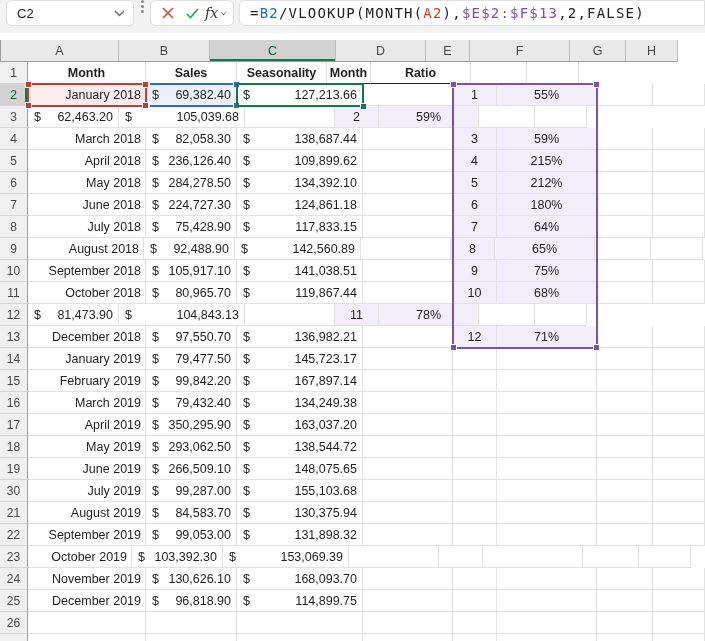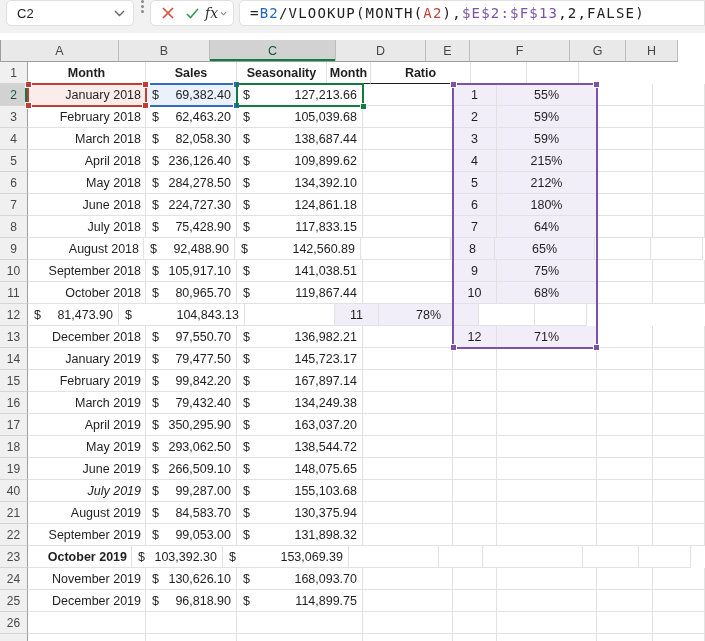--- a/index.html
+++ b/index.html
@@ -131,21 +131,20 @@
           <div class="" style="border: none; height: auto;">127,213.66</div>
         </div>
         <div class="cell" style="width: 90px;"></div>
         <div class="cell center fill-purple" style="width: 44px;">1</div>
         <div class="cell center fill-purple" style="width: 100px;">55%</div>
         <div class="cell" style="width: 56px;"></div>
         <div class="cell" style="width: 52px;"></div>
       </div>
       <div class="grow">
         <div class="rowhdr">3</div>
-        <div class="cell right" style="width: 118px;">February 2018</div>
         <div class="cell acct" style="width: 91px;">
           <div class="" style="border: none; height: auto;">$</div>
           <div class="" style="border: none; height: auto;">62,463.20</div>
         </div>
         <div class="cell acct" style="width: 126px;">
           <div class="" style="border: none; height: auto;">$</div>
           <div class="" style="border: none; height: auto;">105,039.68</div>
         </div>
         <div class="cell" style="width: 90px;"></div>
         <div class="cell center fill-purple" style="width: 44px;">2</div>
@@ -418,22 +417,22 @@
           <div class="" style="border: none; height: auto;">$</div>
           <div class="" style="border: none; height: auto;">148,075.65</div>
         </div>
         <div class="cell" style="width: 90px;"></div>
         <div class="cell center" style="width: 44px;"></div>
         <div class="cell center" style="width: 100px;"></div>
         <div class="cell" style="width: 56px;"></div>
         <div class="cell" style="width: 52px;"></div>
       </div>
       <div class="grow">
-        <div class="rowhdr">40</div>
-        <div class="cell right" style="width: 118px; font-style: italic;">July 2019</div>
+        <div class="rowhdr">30</div>
+        <div class="cell right" style="width: 118px;">July 2019</div>
         <div class="cell acct" style="width: 91px;">
           <div class="" style="border: none; height: auto;">$</div>
           <div class="" style="border: none; height: auto;">99,287.00</div>
         </div>
         <div class="cell acct" style="width: 126px;">
           <div class="" style="border: none; height: auto;">$</div>
           <div class="" style="border: none; height: auto;">155,103.68</div>
         </div>
         <div class="cell" style="width: 90px;"></div>
         <div class="cell center" style="width: 44px;"></div>
@@ -470,21 +469,21 @@
           <div class="" style="border: none; height: auto;">131,898.32</div>
         </div>
         <div class="cell" style="width: 90px;"></div>
         <div class="cell center" style="width: 44px;"></div>
         <div class="cell center" style="width: 100px;"></div>
         <div class="cell" style="width: 56px;"></div>
         <div class="cell" style="width: 52px;"></div>
       </div>
       <div class="grow">
         <div class="rowhdr">23</div>
-        <div class="cell right" style="width: 104px; font-weight: bold;">October 2019</div>
+        <div class="cell right" style="width: 104px;">October 2019</div>
         <div class="cell acct" style="width: 91px;">
           <div class="" style="border: none; height: auto;">$</div>
           <div class="" style="border: none; height: auto;">103,392.30</div>
         </div>
         <div class="cell acct" style="width: 126px;">
           <div class="" style="border: none; height: auto;">$</div>
           <div class="" style="border: none; height: auto;">153,069.39</div>
         </div>
         <div class="cell" style="width: 90px;"></div>
         <div class="cell center" style="width: 44px;"></div>

